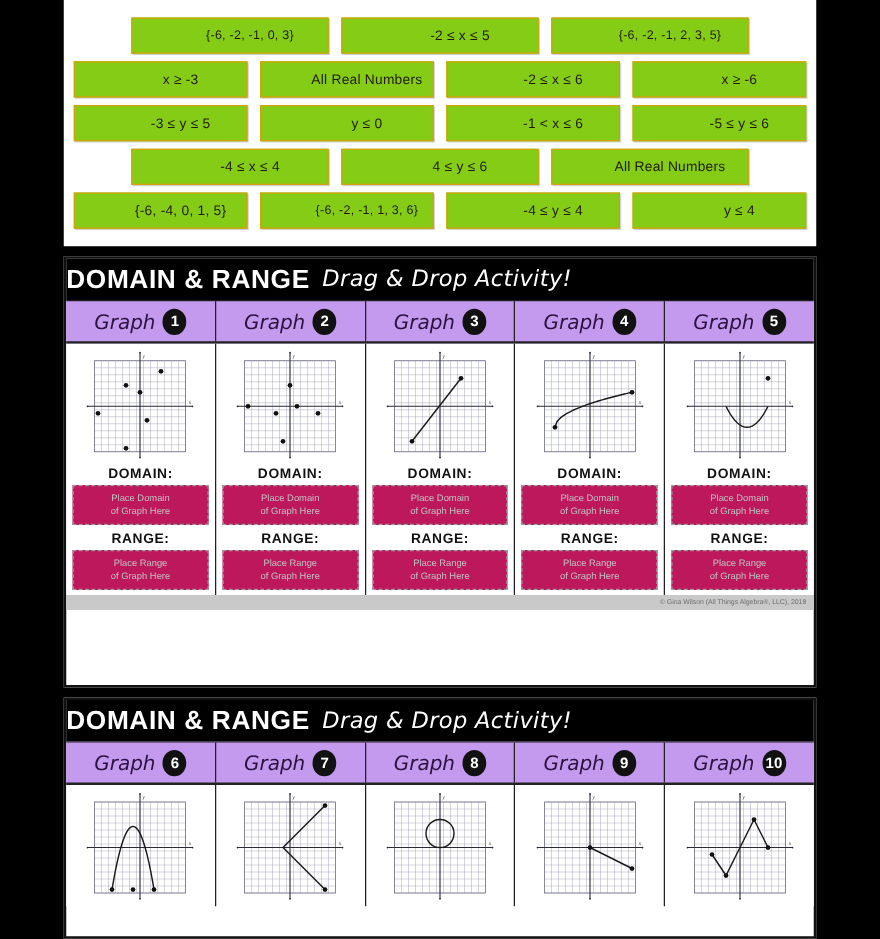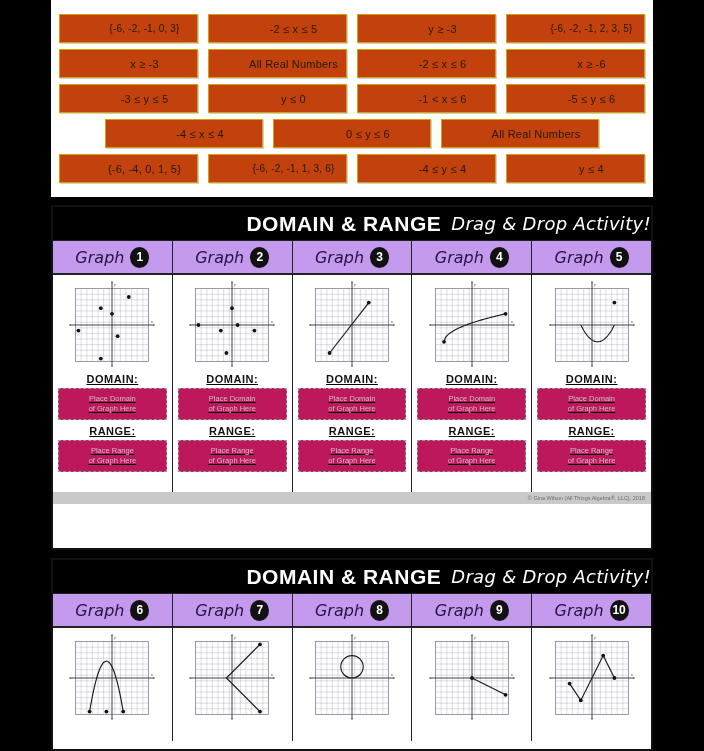--- a/index.html
+++ b/index.html
@@ -7,52 +7,52 @@
        font-family:"Liberation Sans",sans-serif;}
 
   .page{position:relative;width:704px;height:751px;background:#000;}
 
   
   .bank{position:absolute;left:51px;top:0;width:602px;height:197px;
         background:#fff;box-sizing:border-box;
         display:flex;flex-direction:column;justify-content:center;
         padding:4px 8px;}
   .bank-row{display:flex;justify-content:center;gap:10px;margin:3px 0;}
-  .chip{background:#c2410c;border:1px solid #d3a206;
+  .chip{background:#84cc16;border:1px solid #d3a206;
         width:124px;height:27px;display:flex;align-items:center;
         justify-content:center;font-size:11px;color:#221a05;
         box-shadow:1px 1px 0 rgba(0,0,0,.18);letter-spacing:.2px;padding-left:32px;}
   .chip.sm{font-size:10px;}
 
   
   .card{position:absolute;left:51px;width:602px;background:#fff;
         border:2px solid #111;box-sizing:border-box;}
   #card1{top:205px;height:345px;}
   #card2{top:558px;height:193px;}
 
   .card-head{background:#000;height:33px;display:flex;align-items:center;
-             justify-content:flex-end;gap:10px;}
+             justify-content:flex-start;gap:10px;}
   .head-main{color:#fff;font-weight:bold;font-size:21px;letter-spacing:.5px;}
   .head-sub{color:#fff;font-size:18px;font-family:"DejaVu Sans",sans-serif;
             font-style:italic;letter-spacing:.3px;}
 
   .col-heads{display:flex;background:#c49aee;height:32px;
              border-top:1px solid #222;border-bottom:2px solid #222;}
   .col-head{flex:1;display:flex;align-items:center;justify-content:center;
             gap:6px;border-right:1px solid #222;}
   .col-head:last-child{border-right:none;}
   .gname{font-family:"DejaVu Sans",sans-serif;font-style:italic;
          font-size:16px;color:#2b1240;}
   .gnum{width:19px;height:21px;border-radius:50%;background:#111;color:#fff;
         font-size:12px;font-weight:bold;display:flex;align-items:center;
         justify-content:center;}
 
   .cols{display:flex;background:#fff;}
   .col{flex:1;border-right:1px solid #222;box-sizing:border-box;
-       padding:3px 5px 20px;text-decoration:underline;}
+       padding:3px 5px 4px;}
   .col:last-child{border-right:none;}
 
   .graph-wrap{display:flex;justify-content:center;padding-top:2px;}
   svg.graph{display:block;}
 
   .dr-label{text-align:center;font-weight:bold;font-size:11px;color:#111;
             letter-spacing:.5px;margin:5px 0 3px;}
   .drop{border:1px dashed #9a9a9a;height:30px;display:flex;flex-direction:column;
         align-items:center;justify-content:center;color:#c2c2c2;font-size:7.5px;
         line-height:1.35;text-align:center;background:#be185d;}
@@ -63,38 +63,37 @@
 </style>
 </head>
 <body>
 
 <div class="page">
 
   <div class="bank" id="bank">
       <div class="bank-row">
         <div class="chip sm">{-6, -2, -1, 0, 3}</div>
         <div class="chip">-2 ≤ x ≤ 5</div>
-        <div class="chip">y ≥ -3</div>
         <div class="chip sm">{-6, -2, -1, 2, 3, 5}</div>
       </div>
       <div class="bank-row">
         <div class="chip">x ≥ -3</div>
         <div class="chip">All Real Numbers</div>
         <div class="chip">-2 ≤ x ≤ 6</div>
         <div class="chip">x ≥ -6</div>
       </div>
       <div class="bank-row">
         <div class="chip">-3 ≤ y ≤ 5</div>
         <div class="chip">y ≤ 0</div>
         <div class="chip">-1 &lt; x ≤ 6</div>
         <div class="chip">-5 ≤ y ≤ 6</div>
       </div>
       <div class="bank-row">
         <div class="chip">-4 ≤ x ≤ 4</div>
-        <div class="chip">0 ≤ y ≤ 6</div>
+        <div class="chip">4 ≤ y ≤ 6</div>
         <div class="chip">All Real Numbers</div>
       </div>
       <div class="bank-row">
         <div class="chip">{-6, -4, 0, 1, 5}</div>
         <div class="chip sm">{-6, -2, -1, 1, 3, 6}</div>
         <div class="chip">-4 ≤ y ≤ 4</div>
         <div class="chip">y ≤ 4</div>
       </div>
     </div>
 

